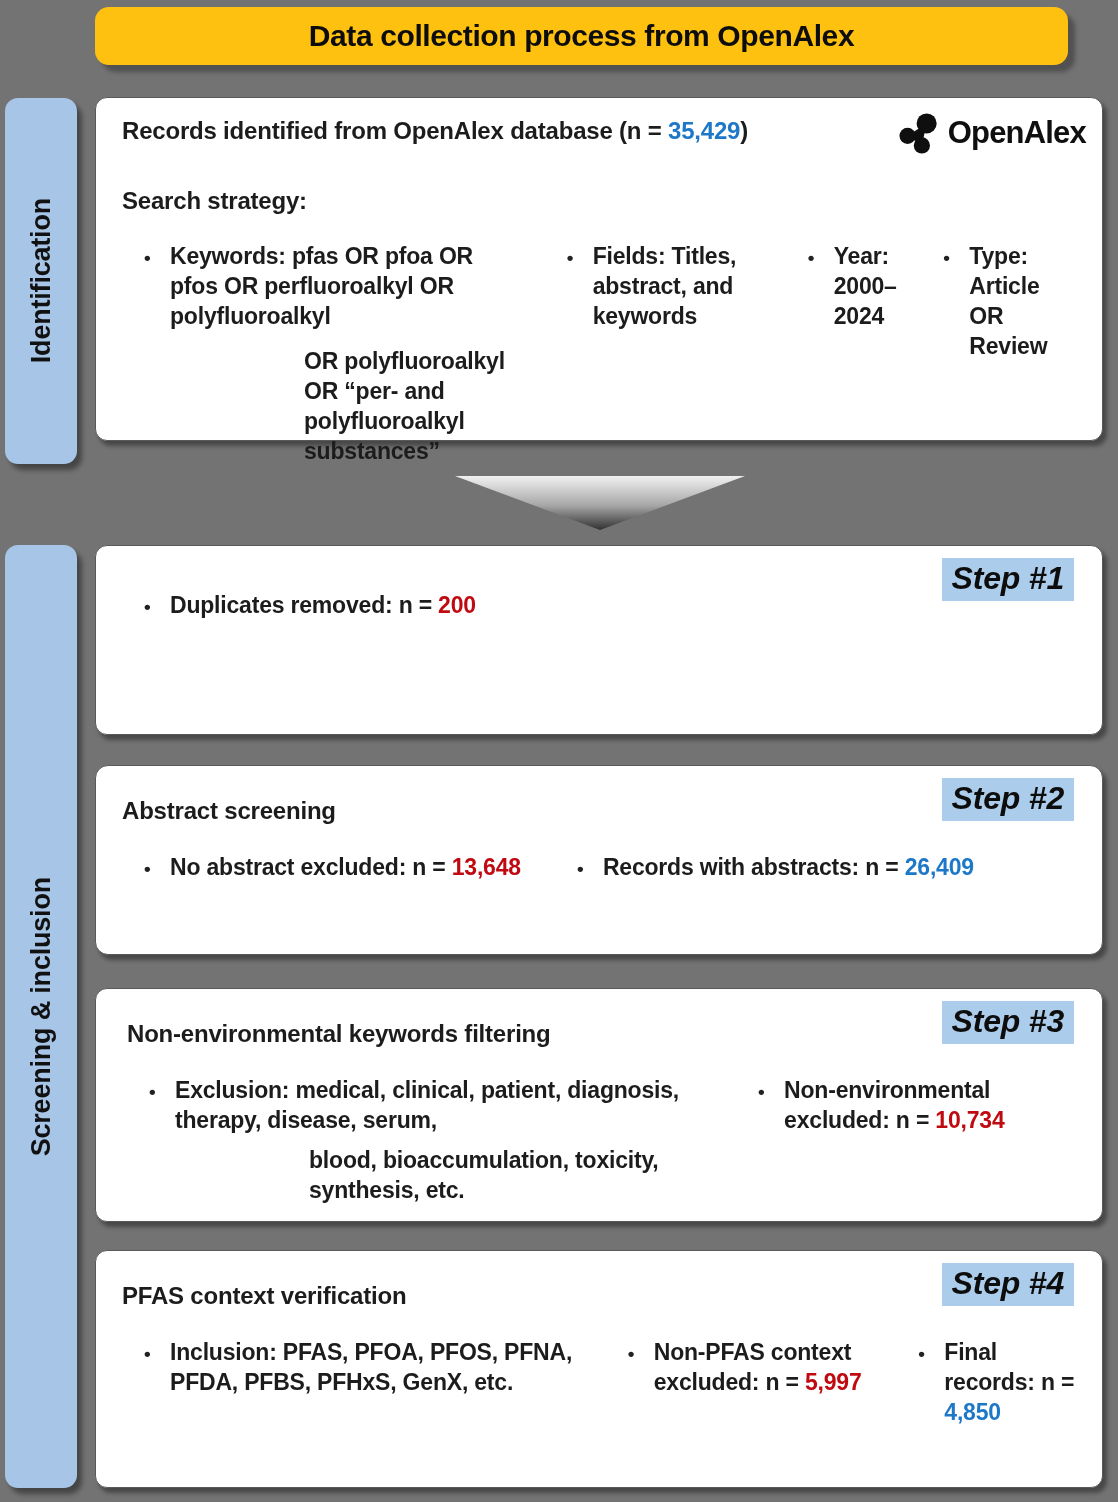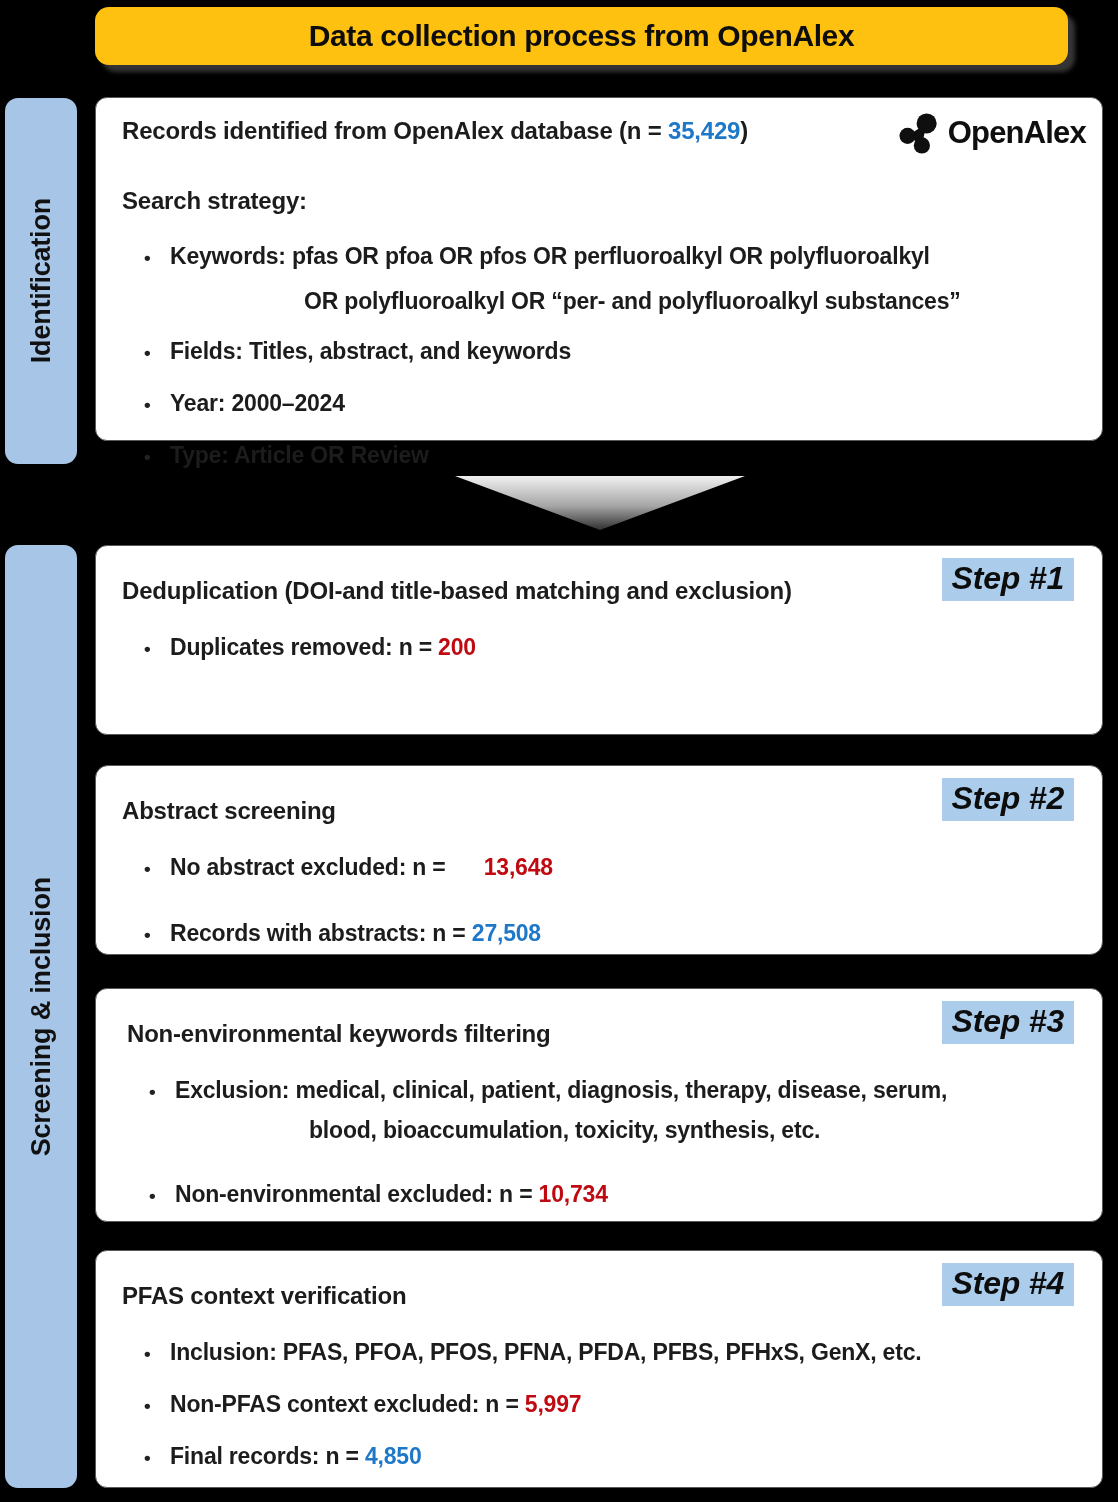--- a/index.html
+++ b/index.html
@@ -1,19 +1,19 @@
 <!DOCTYPE html>
 <html><head>
 <meta charset="utf-8">
 <style>
   html,body{margin:0;padding:0;background:#ffffff;}
   #canvas{
     position:relative;
     width:1118px;height:1502px;
-    background:#000000;
+    background:#737373;
     font-family:"Liberation Sans", sans-serif;
     color:#1c1c1c;
     letter-spacing:-0.2px;
     overflow:hidden;
   }
   
   .banner{
     position:absolute;left:95px;top:7px;width:973px;height:58px;
     border-radius:14px;
     display:flex;align-items:center;justify-content:center;
@@ -44,21 +44,21 @@
   }
   .box-intro{top:97px;height:344px;}
   .step-1{top:545px;height:190px;}
   .step-2{top:765px;height:190px;border-radius:13px;}
   .step-3{top:988px;height:234px;padding-left:31px;}
   .step-4{top:1250px;height:238px;}
   .h1{font-size:24px;font-weight:bold;line-height:30px;}
   .h2{font-size:24px;font-weight:bold;line-height:30px;margin-top:40px;}
   .num{font-weight:bold;}
   
-  .bullets{display:flex;flex-direction:column;margin-top:25px;}
+  .bullets{display:flex;flex-direction:row;margin-top:25px;}
   .bullets-intro{gap:20px;}
   .bullets-2{gap:34px;margin-top:26px;}
   .bullets-3{gap:34px;margin-top:26px;}
   .bullets-4{gap:20px;margin-top:26px;}
   .bullet{display:flex;margin-left:22px;font-size:23px;font-weight:600;line-height:30px;}
   .bullet .dot{width:26px;flex:0 0 26px;}
   .bullet .dot::before{content:"•";font-size:19px;color:#222;}
   .bullet .bt{flex:1;}
   .line2{margin-top:15px;padding-left:134px;}
   .line2-step{margin-top:10px;padding-left:134px;}
@@ -136,40 +136,39 @@
         <stop offset="0" stop-color="#f1f1f1"></stop>
         <stop offset="0.55" stop-color="#a6a6a6"></stop>
         <stop offset="1" stop-color="#303030"></stop>
       </linearGradient>
     </defs>
     <polygon points="0,0 290,0 145,54" fill="url(#ag)"></polygon>
   </svg>
 
   <div class="box step-1">
     <div class="badge" style="background-color: rgb(171, 205, 235);">Step #1</div>
-    <div class="stitle">Deduplication (DOI-and title-based matching and exclusion)</div>
     <div class="bullets bullets-2">
       <div class="bullet">
         <span class="dot"></span>
         <span class="bt"><span>Duplicates removed: n = </span><span class="num" style="color: rgb(192, 10, 17);">200</span></span>
       </div>
     </div>
   </div>
 
   <div class="box step-2">
     <div class="badge" style="background-color: rgb(171, 205, 235);">Step #2</div>
     <div class="stitle">Abstract screening</div>
     <div class="bullets bullets-2">
       <div class="bullet">
         <span class="dot"></span>
-        <span class="bt"><span>No abstract excluded: n = </span><span class="num" style="color: rgb(192, 10, 17); margin-left: 32px;">13,648</span></span>
-      </div>
-      <div class="bullet">
-        <span class="dot"></span>
-        <span class="bt"><span>Records with abstracts: n = </span><span class="num" style="color: rgb(30, 120, 200);">27,508</span></span>
+        <span class="bt"><span>No abstract excluded: n = </span><span class="num" style="color: rgb(192, 10, 17);">13,648</span></span>
+      </div>
+      <div class="bullet">
+        <span class="dot"></span>
+        <span class="bt"><span>Records with abstracts: n = </span><span class="num" style="color: rgb(30, 120, 200);">26,409</span></span>
       </div>
     </div>
   </div>
 
   <div class="box step-3">
     <div class="badge" style="background-color: rgb(171, 205, 235);">Step #3</div>
     <div class="stitle">Non-environmental keywords filtering</div>
     <div class="bullets bullets-3">
       <div class="bullet">
         <span class="dot"></span>

